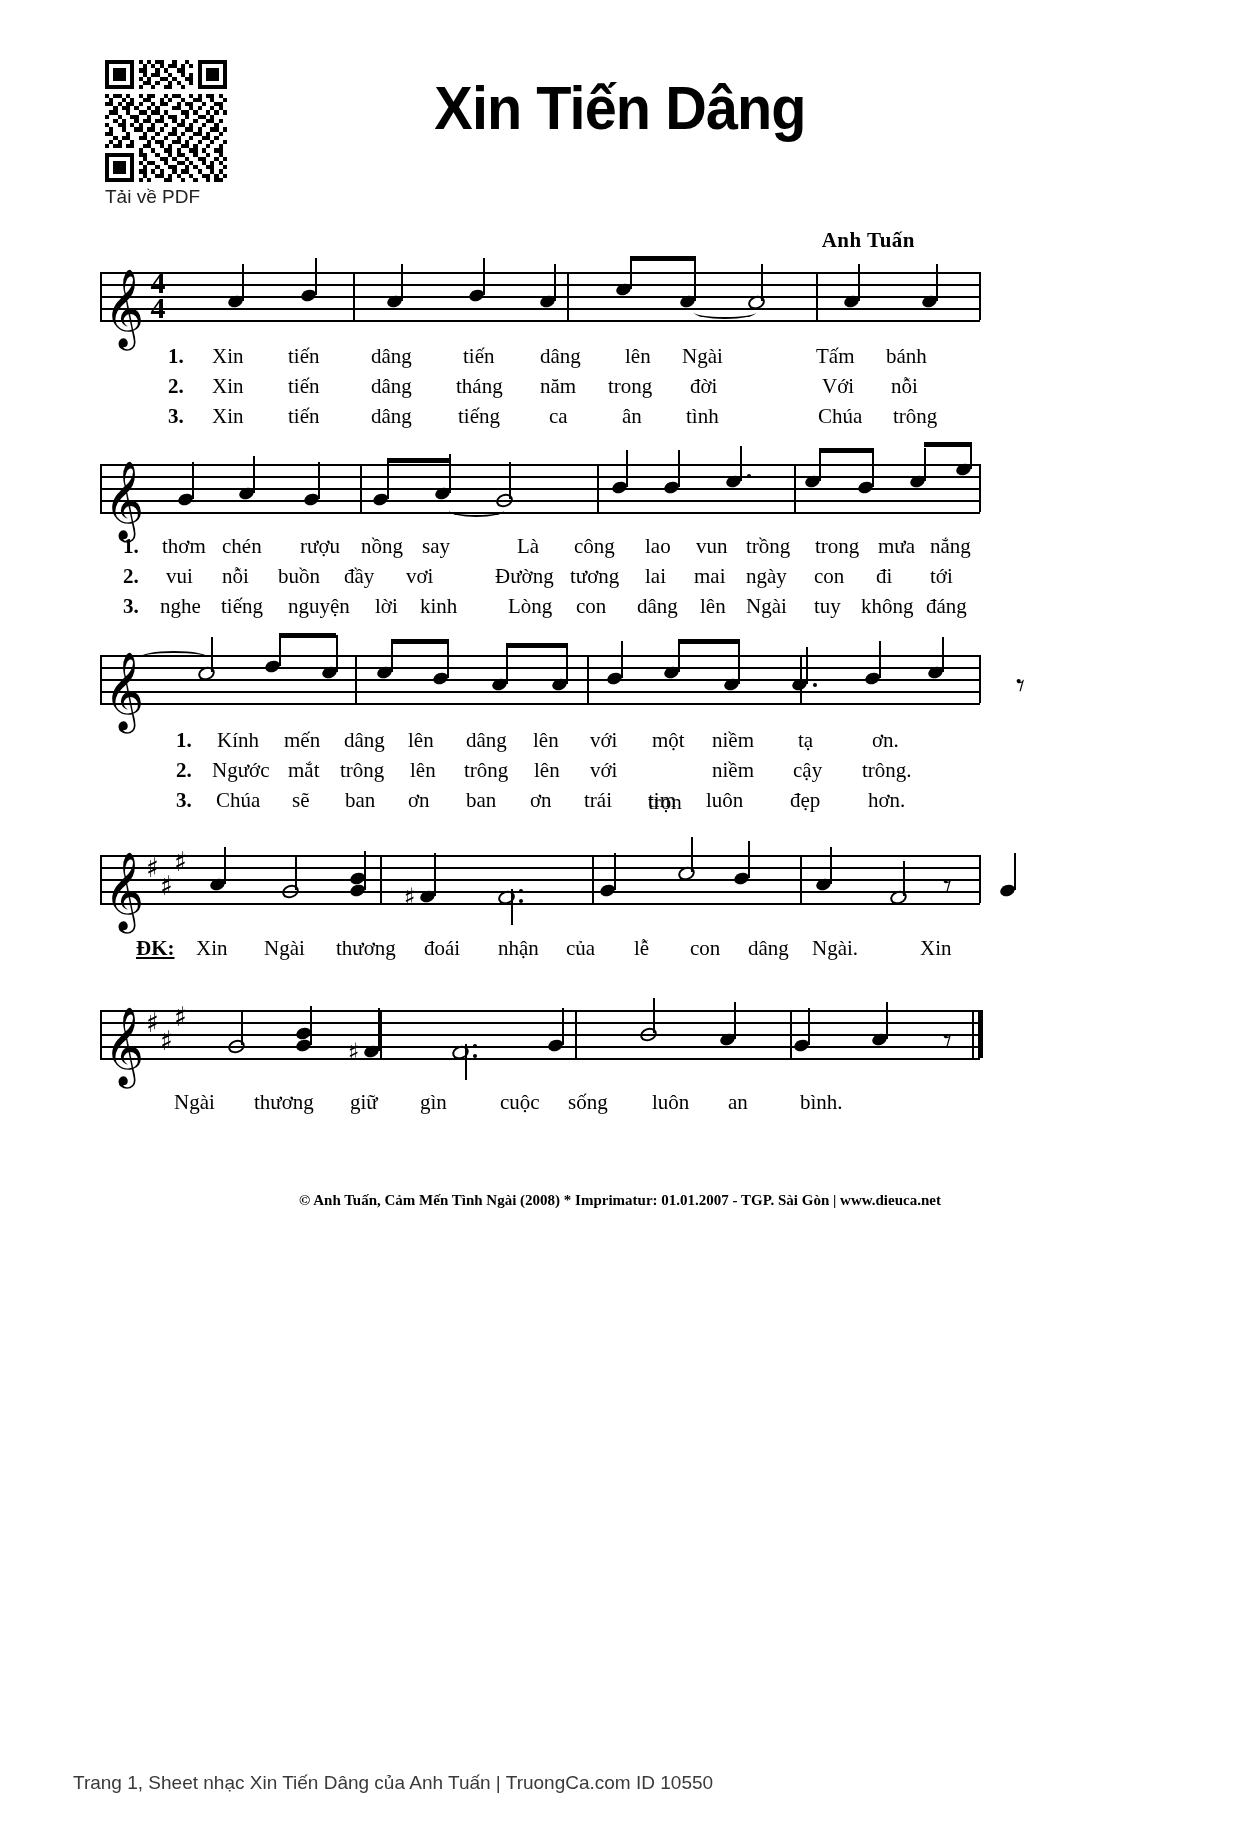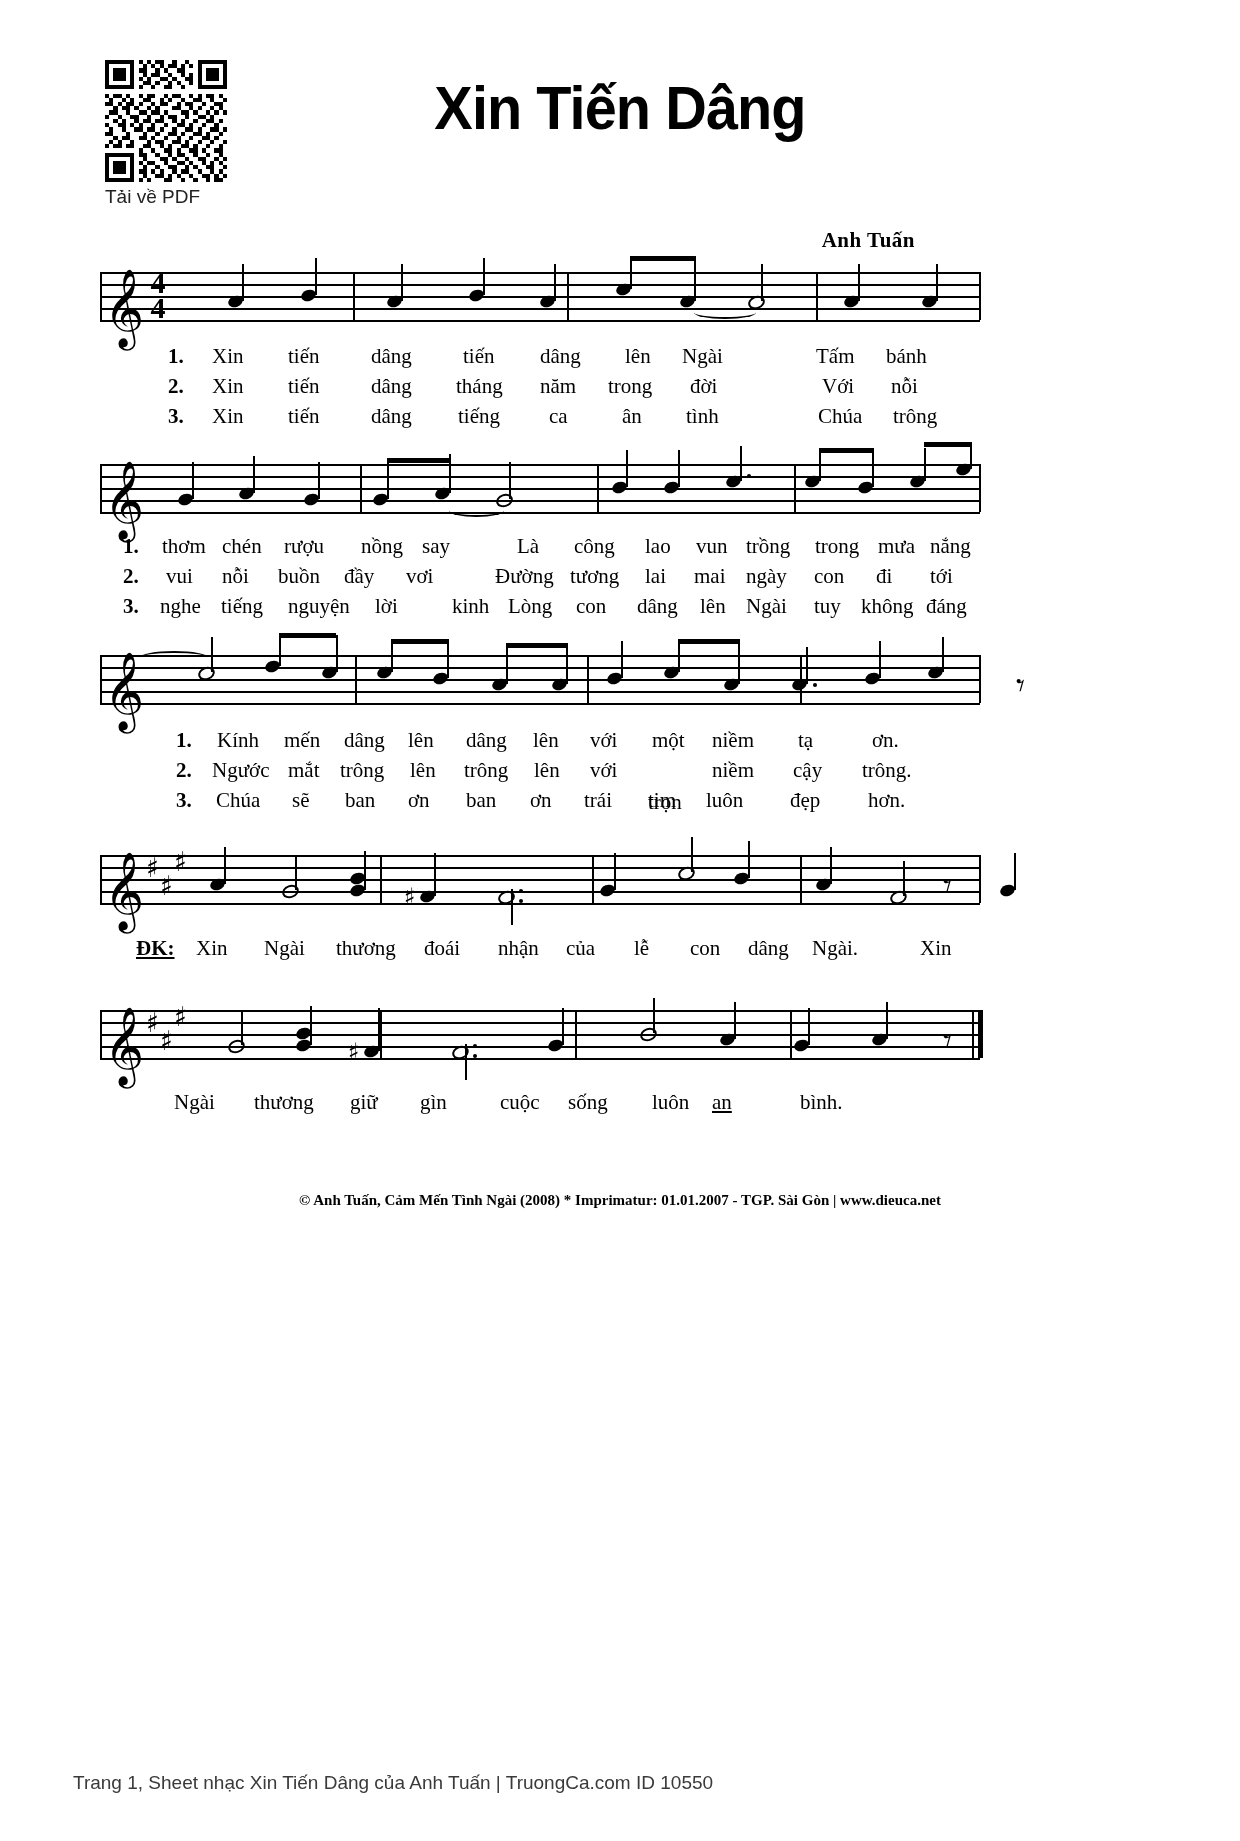--- a/index.html
+++ b/index.html
@@ -494,21 +494,21 @@
         </div>
       <div class="flagbeam" style="left:824px;top:-22px;width:46px;"></div>
     </div>
   </div>
 
   <div class="lyricblock" style="top:534px;">
     <div class="lyricrow">
       <span class="num" style="left:123px;">1.</span>
       <span class="syl" style="left:162px;">thơm</span>
       <span class="syl" style="left:222px;">chén</span>
-      <span class="syl" style="left:284px;text-align:right;">rượu</span>
+      <span class="syl" style="left:300px;text-align:right;">rượu</span>
       <span class="syl" style="left:361px;">nồng</span>
       <span class="syl" style="left:422px;">say</span>
       <span class="syl" style="left:517px;">Là</span>
       <span class="syl" style="left:574px;">công</span>
       <span class="syl" style="left:645px;">lao</span>
       <span class="syl" style="left:696px;">vun</span>
       <span class="syl" style="left:746px;text-align:center;">trồng</span>
       <span class="syl" style="left:815px;">trong</span>
       <span class="syl" style="left:878px;">mưa</span>
       <span class="syl" style="left:930px;">nắng</span>
@@ -528,21 +528,21 @@
       <span class="syl" style="left:814px;">con</span>
       <span class="syl" style="left:876px;">đi</span>
       <span class="syl" style="left:930px;">tới</span>
     </div>
     <div class="lyricrow">
       <span class="num" style="left:123px;">3.</span>
       <span class="syl" style="left:160px;">nghe</span>
       <span class="syl" style="left:221px;">tiếng</span>
       <span class="syl" style="left:288px;">nguyện</span>
       <span class="syl" style="left:375px;">lời</span>
-      <span class="syl" style="left:420px;margin-left:32px;">kinh</span>
+      <span class="syl" style="left:420px;">kinh</span>
       <span class="syl" style="left:508px;">Lòng</span>
       <span class="syl" style="left:576px;">con</span>
       <span class="syl" style="left:637px;">dâng</span>
       <span class="syl" style="left:700px;">lên</span>
       <span class="syl" style="left:746px;">Ngài</span>
       <span class="syl" style="left:814px;">tuy</span>
       <span class="syl" style="left:861px;">không</span>
       <span class="syl" style="left:926px;">đáng</span>
     </div>
   </div>
@@ -823,21 +823,21 @@
 
   <div class="lyricblock" style="top:1090px;">
     <div class="lyricrow">
       <span class="syl" style="left:174px;">Ngài</span>
       <span class="syl" style="left:254px;">thương</span>
       <span class="syl" style="left:350px;">giữ</span>
       <span class="syl" style="left:420px;">gìn</span>
       <span class="syl" style="left:500px;">cuộc</span>
       <span class="syl" style="left:568px;">sống</span>
       <span class="syl" style="left:652px;">luôn</span>
-      <span class="syl" style="left:712px;text-decoration:underline;">an</span>
+      <span class="syl" style="left:728px;">an</span>
       <span class="syl" style="left:800px;">bình.</span>
     </div>
   </div>
 
   <div class="copyright">© Anh Tuấn, Cảm Mến Tình Ngài (2008) * Imprimatur: 01.01.2007 - TGP. Sài Gòn | www.dieuca.net</div>
   <div class="pagefoot">Trang 1, Sheet nhạc Xin Tiến Dâng của Anh Tuấn  |  TruongCa.com ID 10550</div>
 
 </div>
 
 </body></html>

